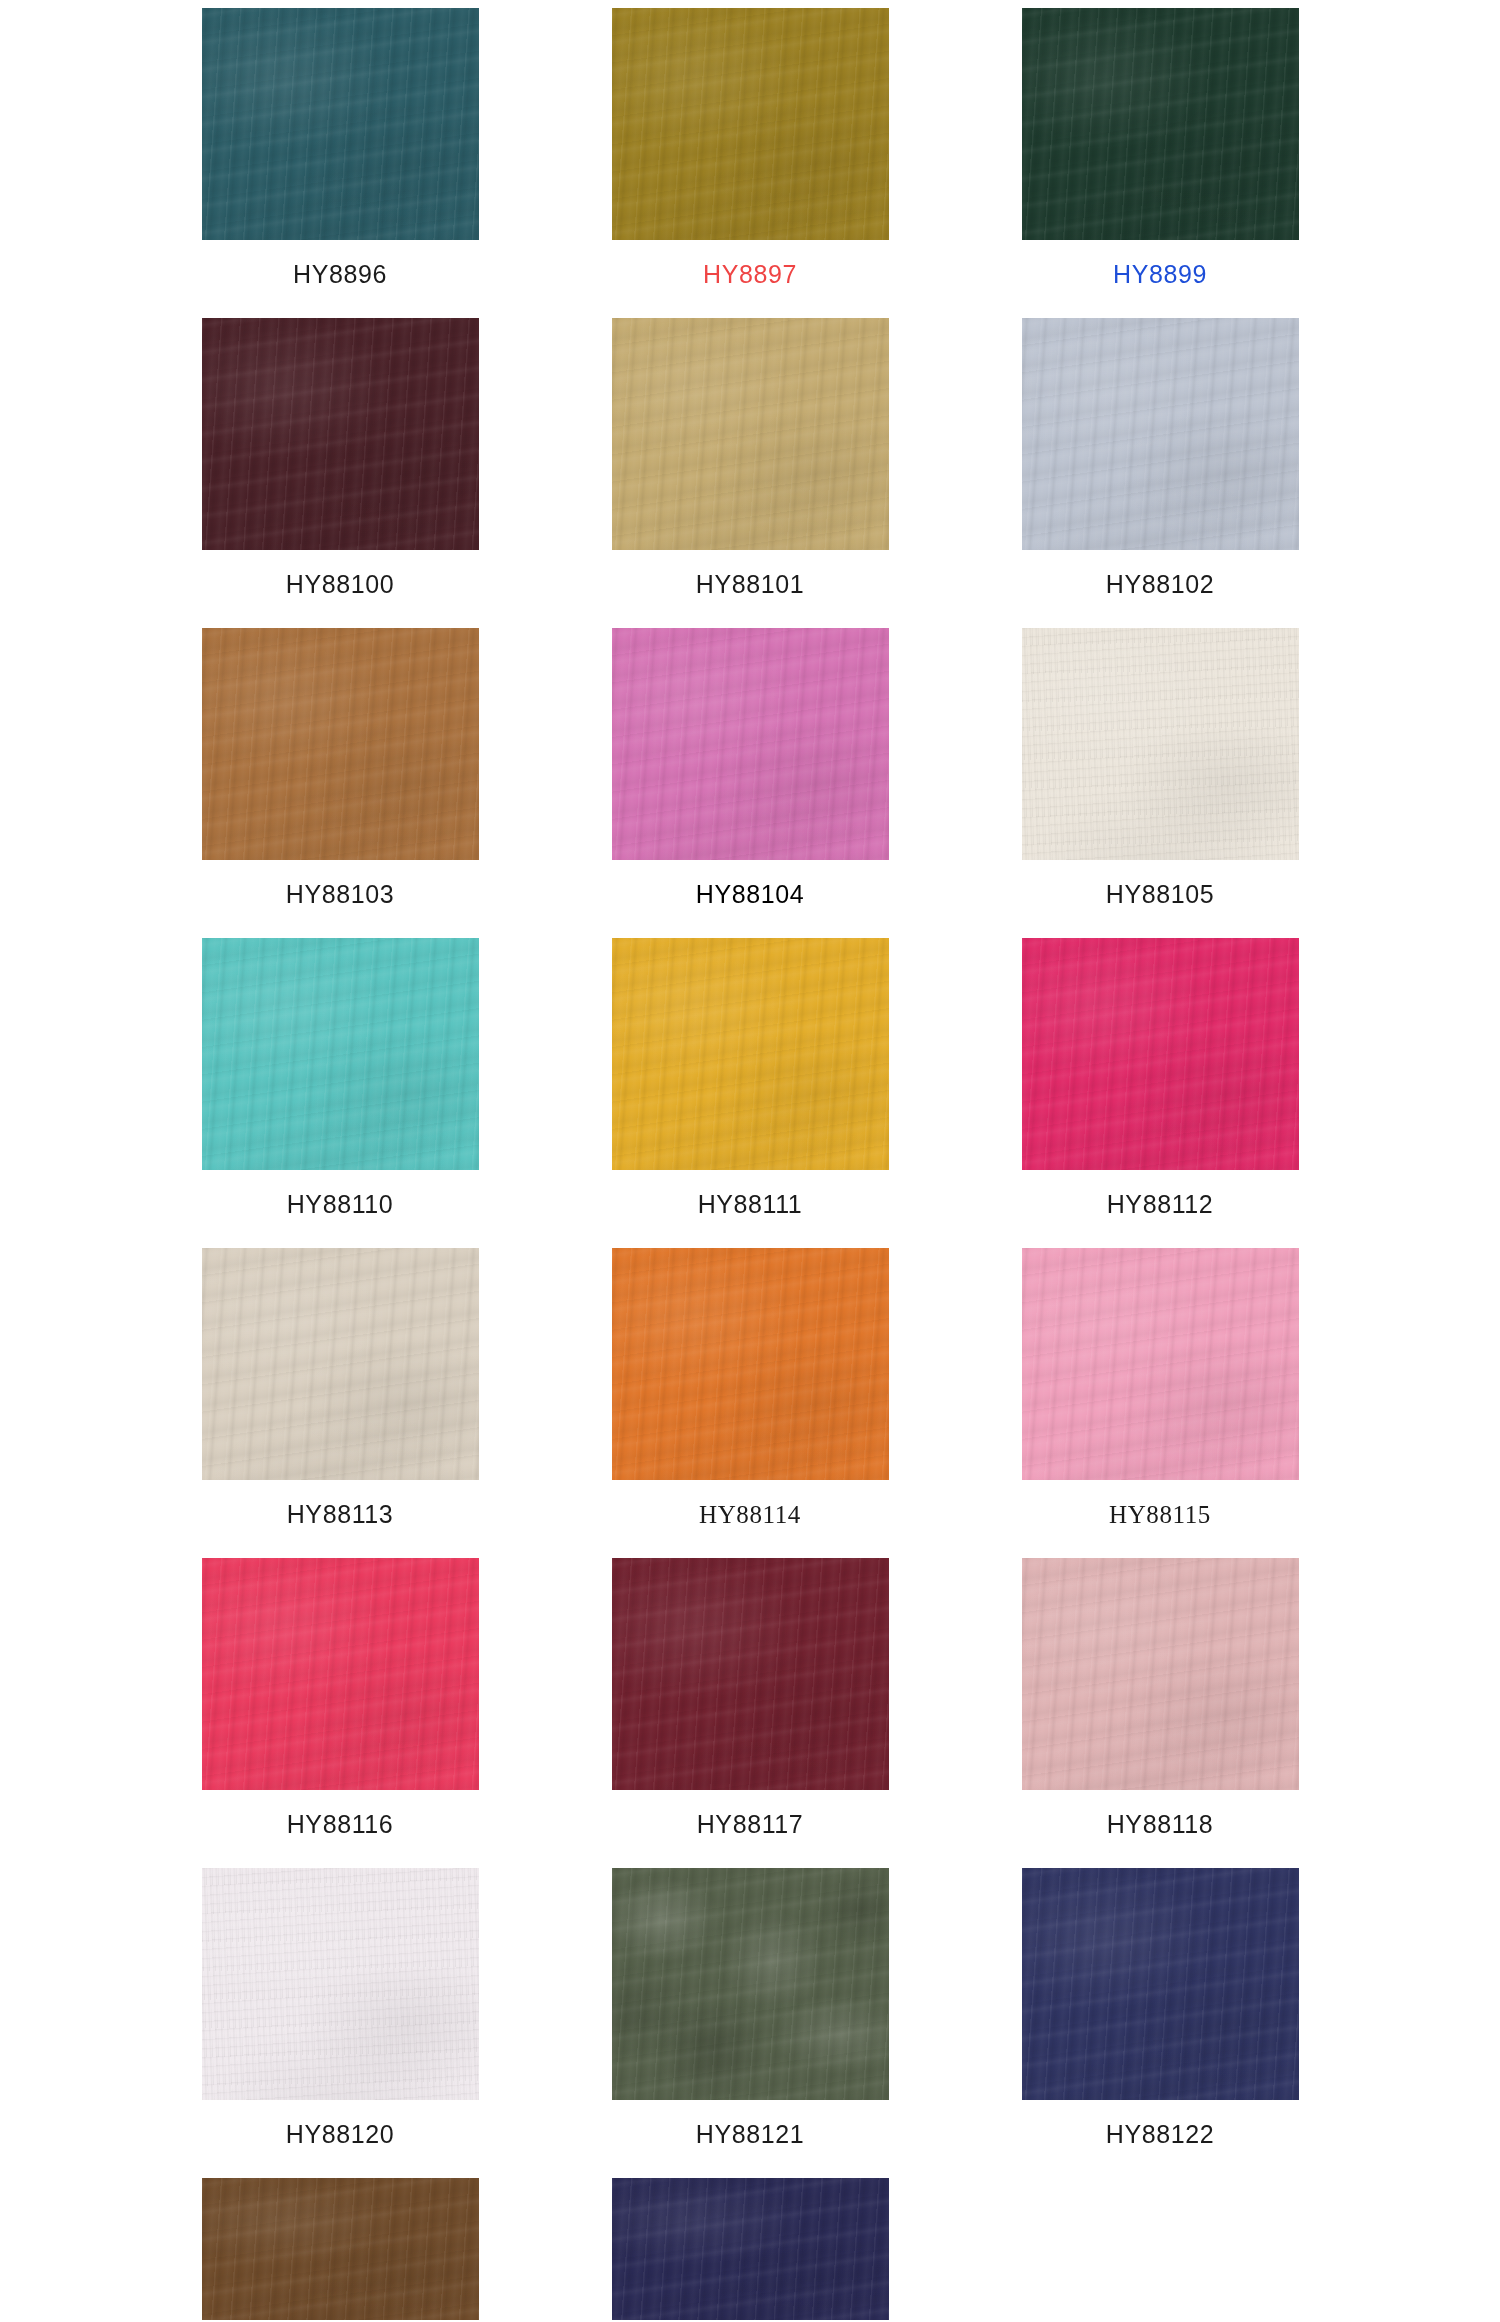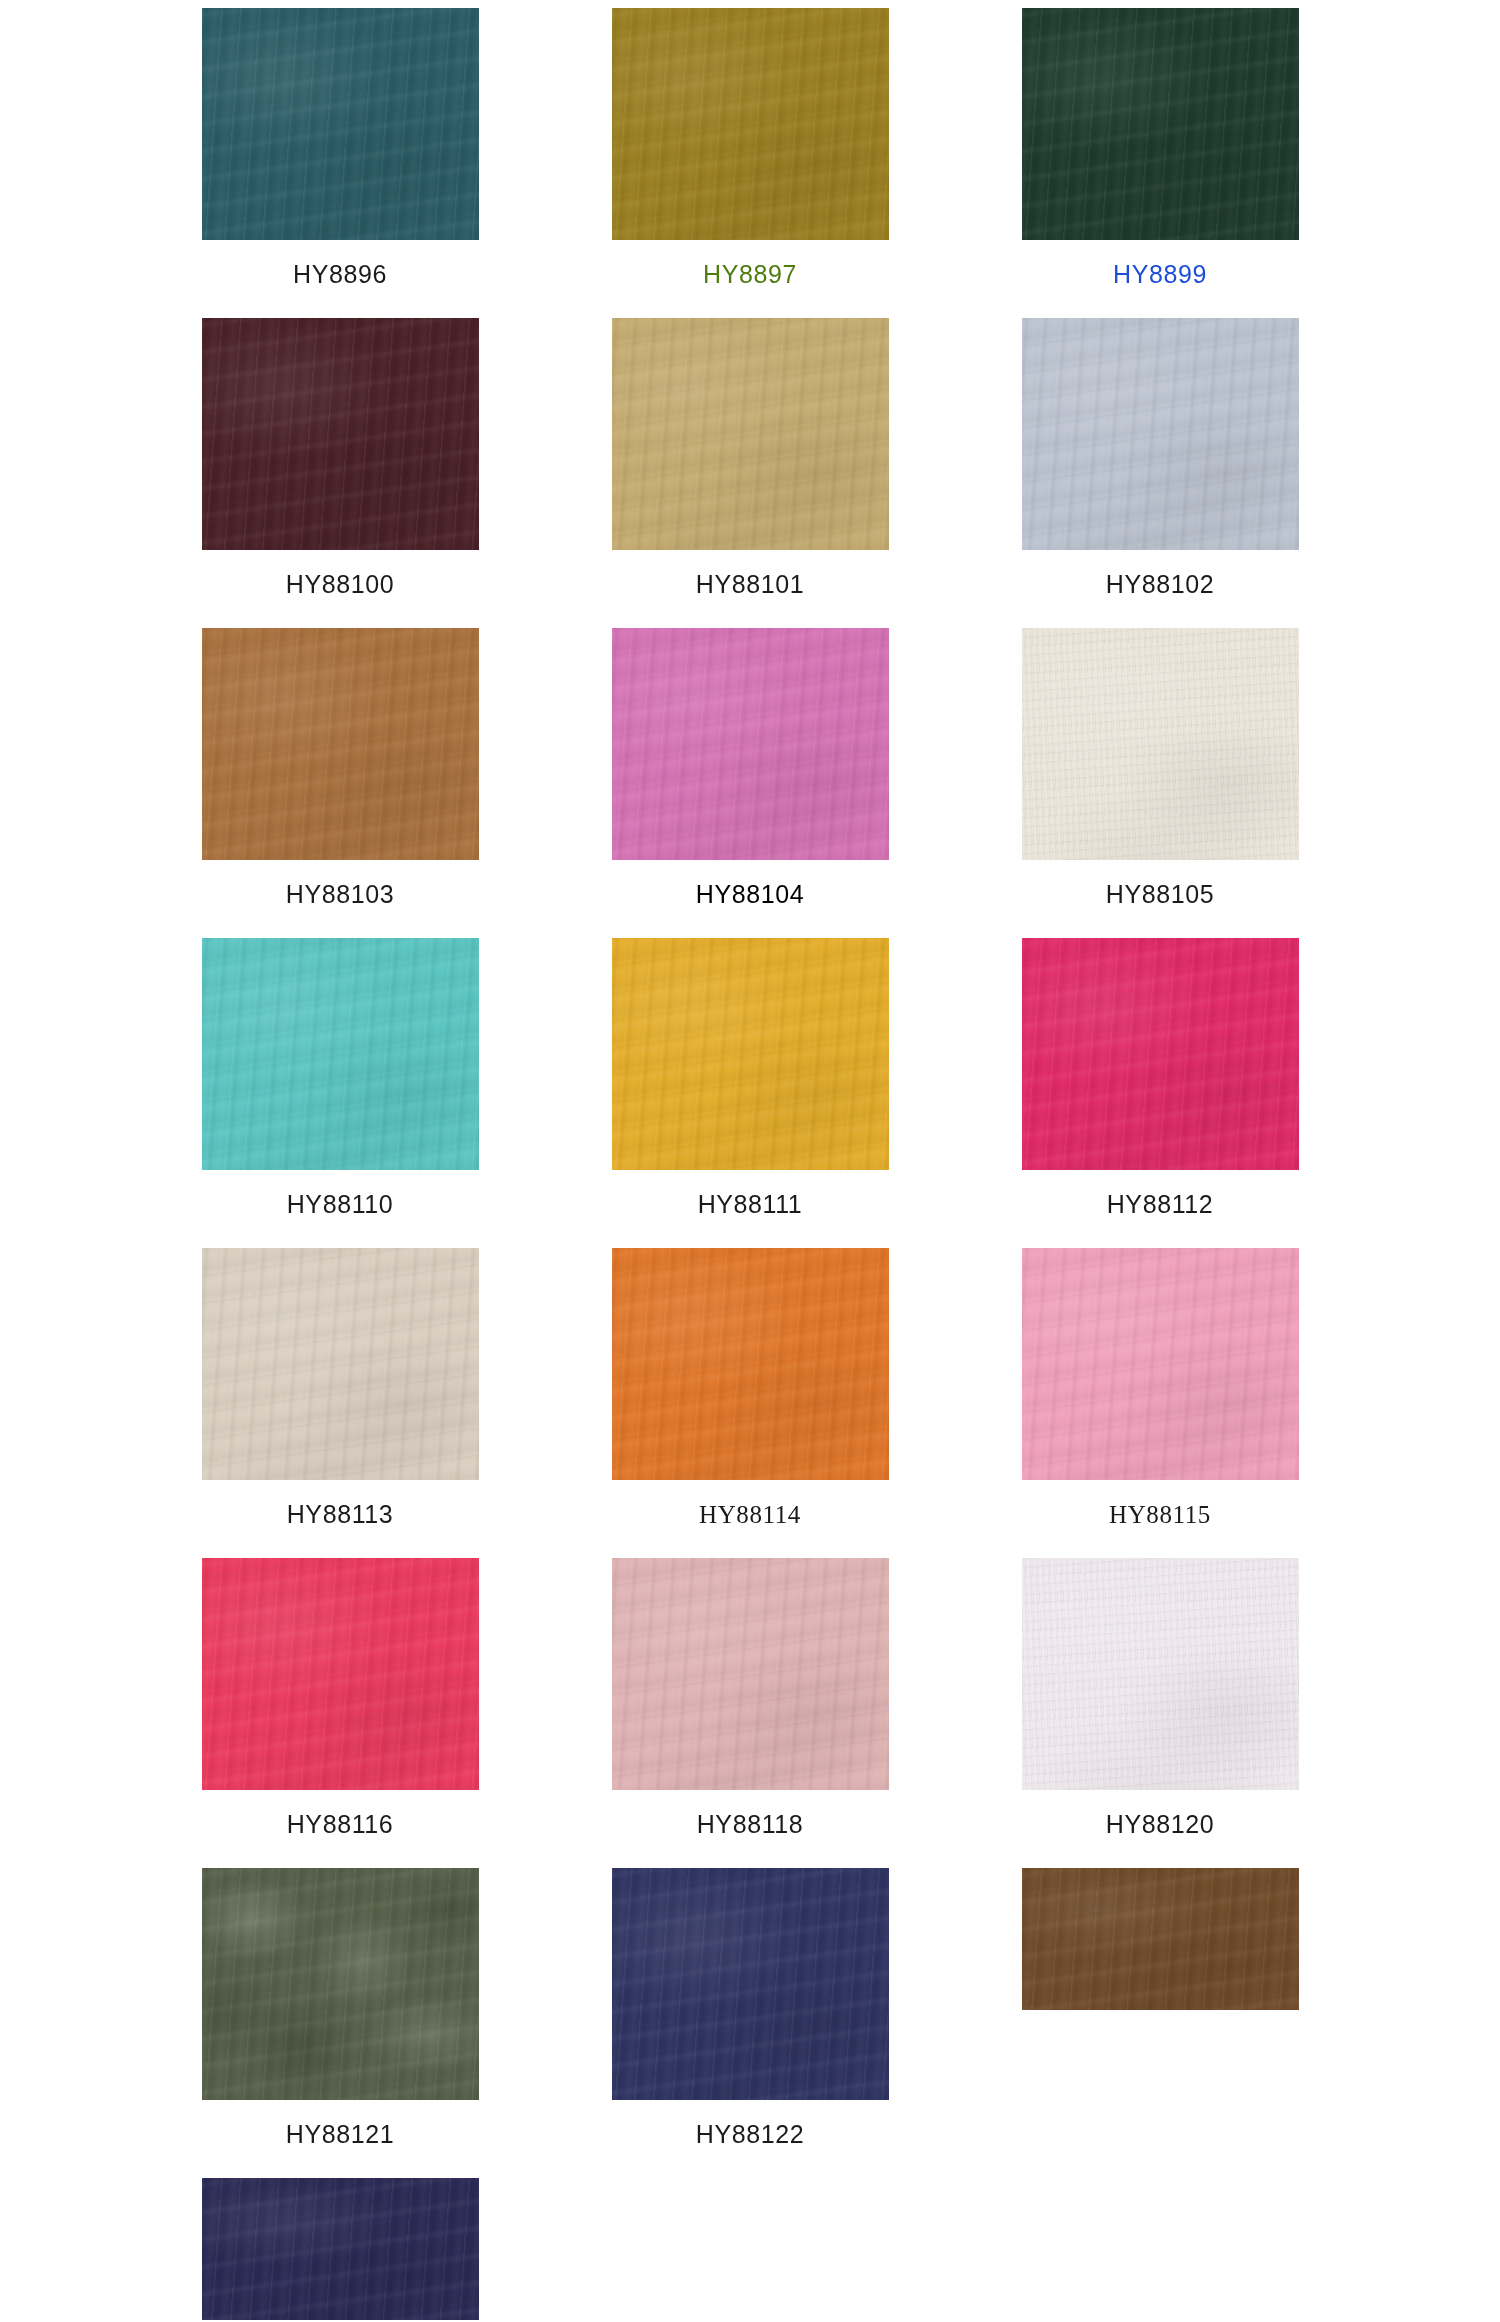--- a/index.html
+++ b/index.html
@@ -126,21 +126,21 @@
 <body style="background: rgb(255, 255, 255);">
 
 <div id="swatch-catalog">
   <div class="swatch-grid">
       <div class="swatch-cell">
         <div class="swatch-chip" style="background-color: rgb(43, 92, 102);"></div>
         <div class="swatch-label" style="color: rgb(27, 27, 27);">HY8896</div>
       </div>
       <div class="swatch-cell">
         <div class="swatch-chip" style="background-color: rgb(154, 127, 34);"></div>
-        <div class="swatch-label" style="color: #4d7c0f;">HY8897</div>
+        <div class="swatch-label" style="color: #ef4444;">HY8897</div>
       </div>
       <div class="swatch-cell">
         <div class="swatch-chip" style="background-color: rgb(30, 59, 46);"></div>
         <div class="swatch-label" style="color: #1d4ed8;">HY8899</div>
       </div>
       <div class="swatch-cell">
         <div class="swatch-chip" style="background-color: rgb(74, 33, 40);"></div>
         <div class="swatch-label" style="color: rgb(27, 27, 27);">HY88100</div>
       </div>
       <div class="swatch-cell">
@@ -183,20 +183,24 @@
         <div class="swatch-chip" style="background-color: rgb(224, 118, 42);"></div>
         <div class="swatch-label" style="color: rgb(27, 27, 27); font-family: Liberation Serif, serif;">HY88114</div>
       </div>
       <div class="swatch-cell">
         <div class="swatch-chip" style="background-color: rgb(240, 160, 188);"></div>
         <div class="swatch-label" style="color: rgb(27, 27, 27); font-family: Liberation Serif, serif;">HY88115</div>
       </div>
       <div class="swatch-cell">
         <div class="swatch-chip" style="background-color: rgb(234, 58, 94);"></div>
         <div class="swatch-label" style="color: rgb(27, 27, 27);">HY88116</div>
+      </div>
+      <div class="swatch-cell">
+        <div class="swatch-chip" style="background-color: rgb(113, 33, 47);"></div>
+        <div class="swatch-label" style="color: rgb(27, 27, 27);">HY88117</div>
       </div>
       <div class="swatch-cell">
         <div class="swatch-chip" style="background-color: rgb(223, 179, 180);"></div>
         <div class="swatch-label" style="color: rgb(27, 27, 27);">HY88118</div>
       </div>
       <div class="swatch-cell">
         <div class="swatch-chip fibrous" style="background-color: rgb(240, 234, 238);"></div>
         <div class="swatch-label" style="color: rgb(27, 27, 27);">HY88120</div>
       </div>
       <div class="swatch-cell">

